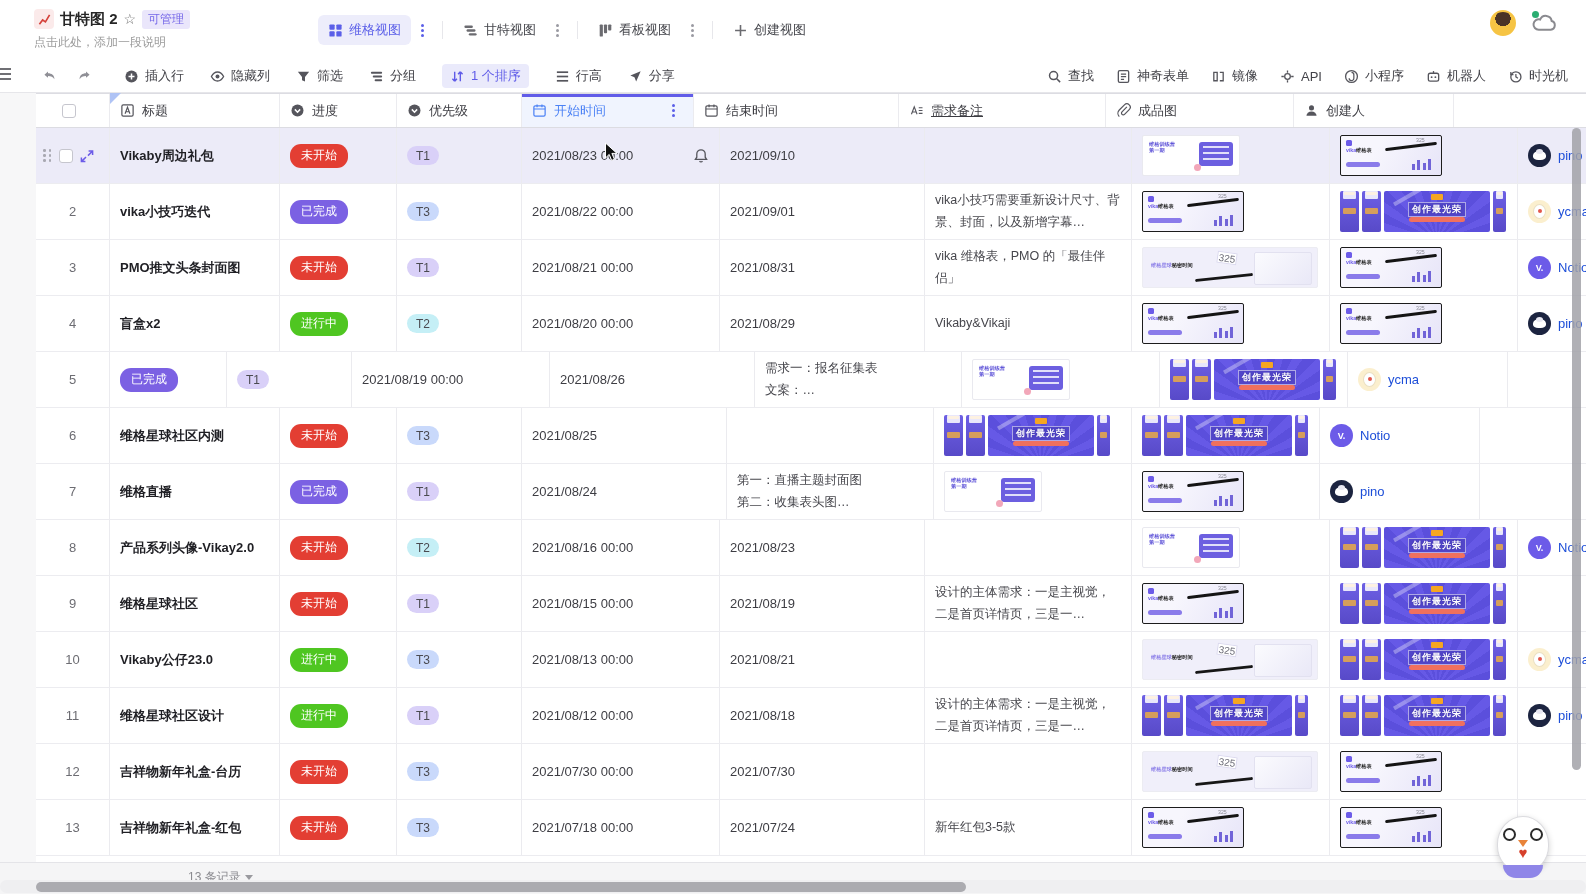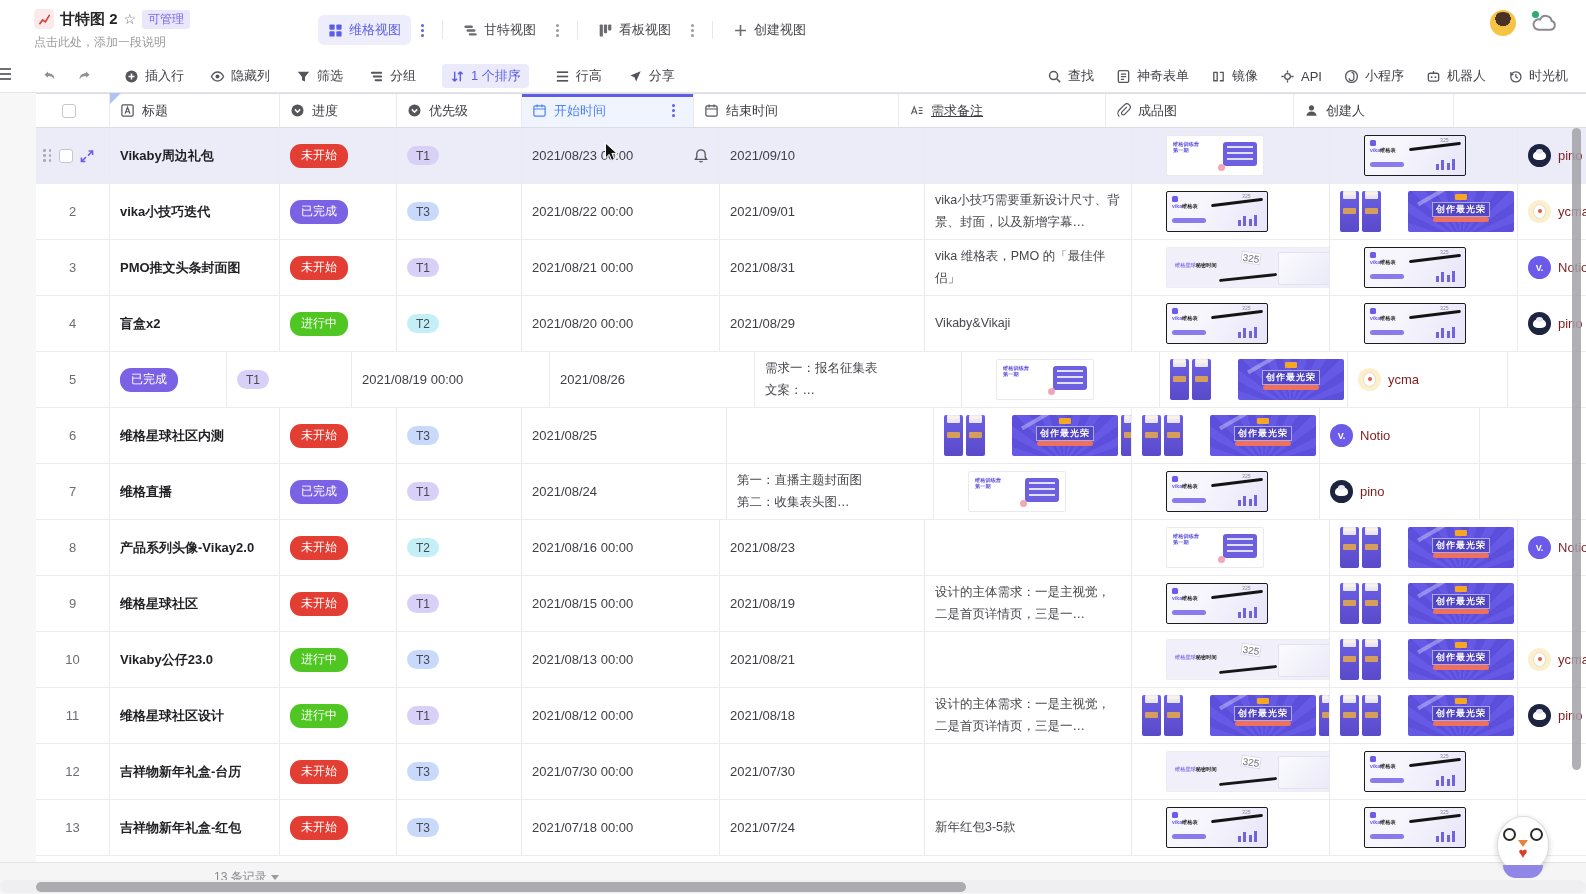--- a/index.html
+++ b/index.html
@@ -63,26 +63,26 @@
   .drag-dots i { width:2.5px; height:2.5px; border-radius:50%; background:#A9A9B2; }
   .cb { width:14px; height:14px; border:1px solid #C6C6CE; border-radius:3px; background:#fff; }
   .expand-ic { color:#6C5BE8; width:14px; height:14px; }
   .cell-title { font-size:13px; font-weight:bold; color:#1f1f24; white-space:nowrap; }
   .pill { font-size:12px; color:#fff; padding:3.5px 11px; border-radius:11px; white-space:nowrap; }
   .tpill { font-size:12px; color:#4a4a50; padding:2.5px 9px; border-radius:10px; }
   .cell-date { font-size:13px; color:#3d3d43; }
   .bell { margin-left:auto; color:#55555c; width:16px; height:16px; }
   .cell-note { font-size:12.5px; color:#46464c; line-height:1.75; white-space:pre-line; display:-webkit-box; -webkit-line-clamp:2; -webkit-box-orient:vertical; overflow:hidden; align-self:center; }
   .creator { gap:7px; }
-  .creator .name { font-size:13px; color:#7f1d1d; }
+  .creator .name { font-size:13px; color:#1d4ed8; }
   .cavatar { width:23px; height:23px; border-radius:50%; flex:0 0 auto; display:flex; align-items:center; justify-content:center; font-size:8px; font-weight:bold; color:#fff; position:relative; overflow:hidden; }
 
   
   .att { gap:4px !important; }
-  .thumb { height:41px; border-radius:2px; position:relative; overflow:hidden; flex:0 0 auto;margin-left:24px; }
+  .thumb { height:41px; border-radius:2px; position:relative; overflow:hidden; flex:0 0 auto; }
   .micro { font-size:10px; transform:scale(.52); transform-origin:left top; white-space:nowrap; line-height:1.25; }
   .t-card { width:98px; background:#fff; border:1px solid #E9E9EF; }
   .t-card .txt { position:absolute; left:6px; top:5px; color:#5F54D8; font-weight:bold; }
   .t-card .panel { position:absolute; right:6px; top:6px; width:34px; height:24px; background:#6C5FE0; border-radius:3px; }
   .t-card .panel i { display:block; height:2px; background:#ffffffcc; margin:4px 4px 0; }
   .t-card .dot { position:absolute; right:38px; bottom:4px; width:7px; height:7px; border-radius:50%; background:#F2A7B9; }
   .t-banner { width:102px; background:linear-gradient(120deg,#F7F6FD 35%,#E7E5F8); border:1.5px solid #1c1c1c; }
   .t-banner .logo { position:absolute; left:5px; top:4px; width:6px; height:6px; background:#6C5BE8; border-radius:1.5px; }
   .t-banner .brand { position:absolute; left:5px; top:11px; color:#1d1d1d; font-weight:bold; }
   .t-banner .brand b { color:#6C5BE8; }
@@ -103,21 +103,21 @@
   .t-phone i:nth-child(1){ top:5px; } .t-phone i:nth-child(2){ top:17px; height:6px; background:#F3B03Ccc; }
   .t-phone .cap { position:absolute; left:4px; right:4px; top:1px; height:3px; background:#F2A23C; border-radius:1px; }
   .t-pbanner { height:41px; flex:0 0 auto; background:repeating-conic-gradient(from 0deg at 50% 120%, #5B4FDC 0 9deg, #6659E6 9deg 18deg); border-radius:2px; position:relative; overflow:hidden; }
   .t-pbanner .crown { position:absolute; left:50%; transform:translateX(-50%); top:3px; width:12px; height:6px; background:#F5A623; border-radius:1px; }
   .t-pbanner .slog { position:absolute; left:50%; top:11px; transform:translateX(-50%); color:#fff; font-size:9px; font-weight:bold; white-space:nowrap; text-shadow:0 0 2px #3a2fa0; letter-spacing:1px; border:1px solid #ffffff88; padding:0 3px; background:#5246C9; }
   .t-pbanner .sub { position:absolute; left:50%; top:26px; transform:translateX(-50%); width:56px; height:5px; border-radius:3px; background:#F0705E; }
   .t-pbanner .streak { position:absolute; left:8px; top:4px; width:30px; height:4px; background:#ffffff55; transform:rotate(-30deg); }
 
   
   .footer { position:absolute; left:0; bottom:0; right:0; height:32px; background:#F5F5F6; border-top:1px solid #E4E4E8; }
-  .rec-count { position:absolute; left:214px; top:6px; font-size:12px; color:#8A8A8F; display:flex; align-items:center; gap:4px; }
+  .rec-count { position:absolute; left:188px; top:6px; font-size:12px; color:#8A8A8F; display:flex; align-items:center; gap:4px; }
   .rec-count i { width:0; height:0; border-left:4px solid transparent; border-right:4px solid transparent; border-top:5px solid #9a9a9f; }
   .hscroll { position:absolute; left:0; right:0; bottom:1px; height:13px; background:#EFEFF1; border-radius:7px; }
   .hscroll .thumb-h { position:absolute; left:36px; top:1.5px; width:930px; height:10px; background:#ABABB0; border-radius:5px; }
   .vscroll { position:absolute; right:5px; top:128px; width:9px; height:642px; background:#A2A2A8; border-radius:5px; opacity:.85; }
   .mascot { position:absolute; right:34px; bottom:16px; width:58px; height:64px; }
   .mascot .body { position:absolute; left:3px; top:2px; width:52px; height:56px; background:#fff; border:1px solid #DBDBDF; border-radius:50% 50% 46% 46%; box-shadow:0 2px 6px rgba(0,0,0,.18); }
   .mascot .base { position:absolute; left:9px; bottom:0; width:40px; height:13px; background:#8F86E8; border-radius:0 0 18px 18px; }
   .mascot .eye { position:absolute; top:14px; width:13px; height:13px; border:2.5px solid #2B2B2B; border-radius:50%; background:#fff; }
   .mascot .eye.l { left:9px; } .mascot .eye.r { right:9px; }
   .mascot .beak { position:absolute; left:50%; top:26px; transform:translateX(-50%); width:0; height:0; border-left:5px solid transparent; border-right:5px solid transparent; border-top:7px solid #E8833A; }

